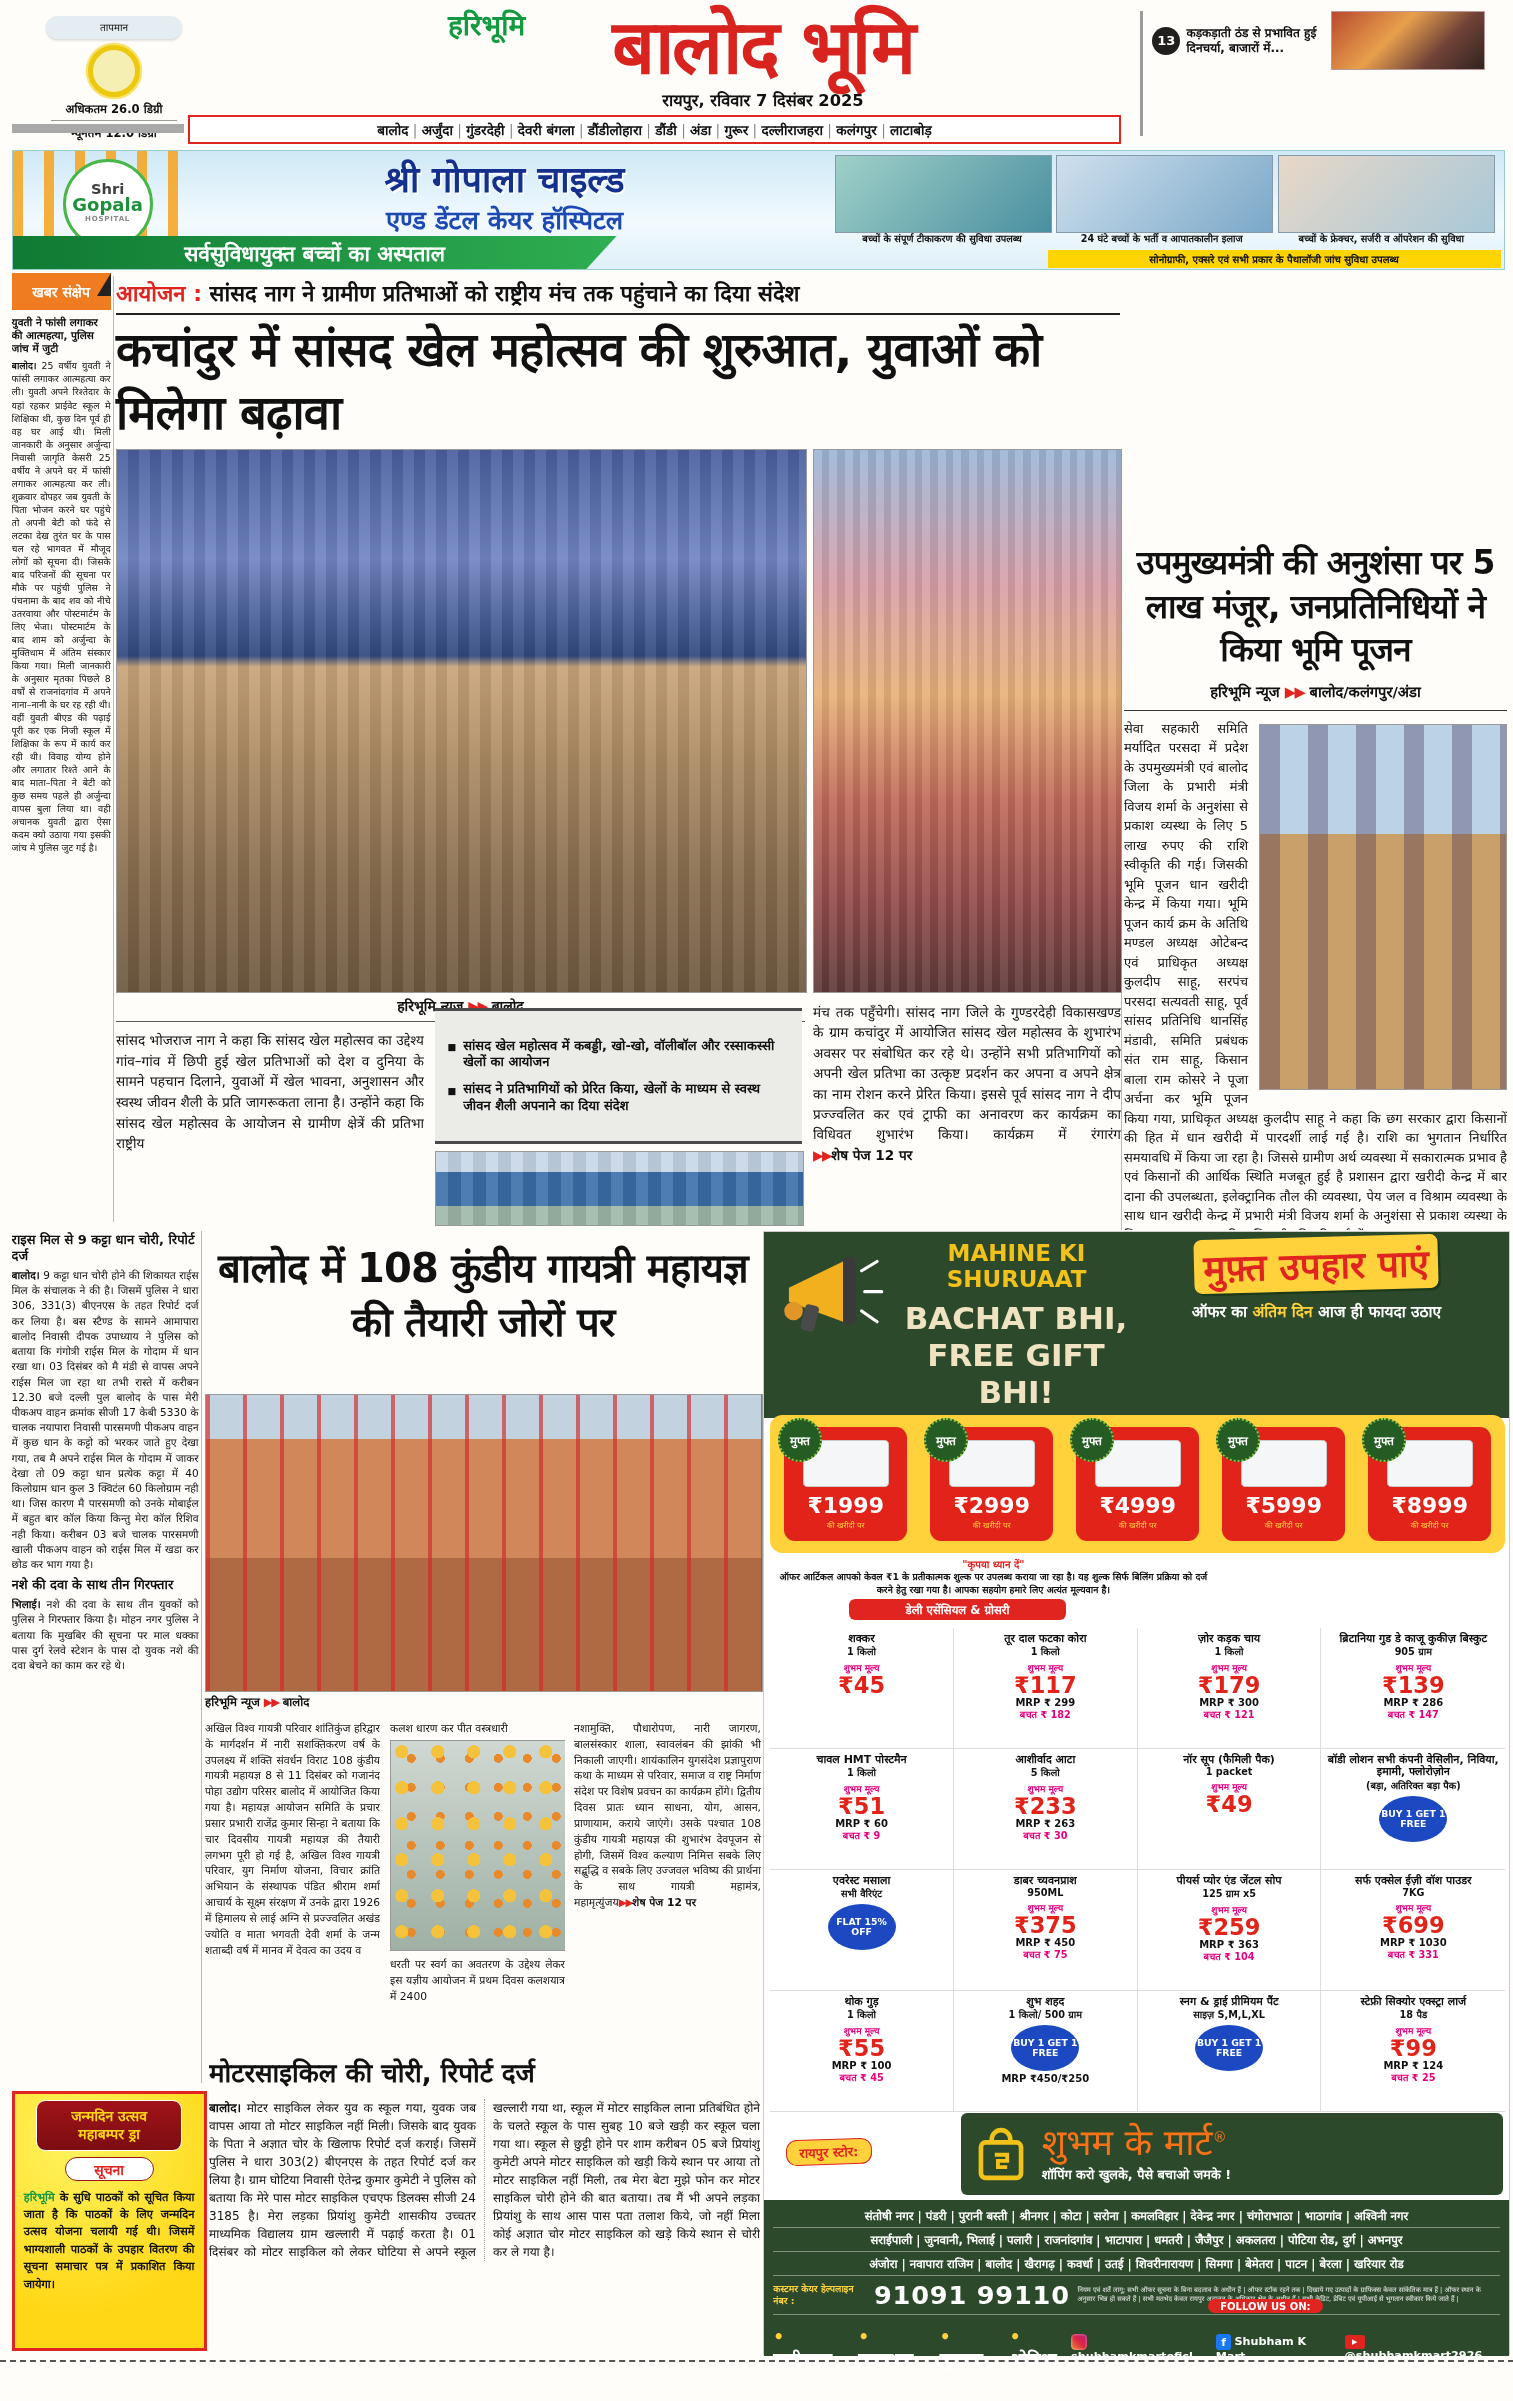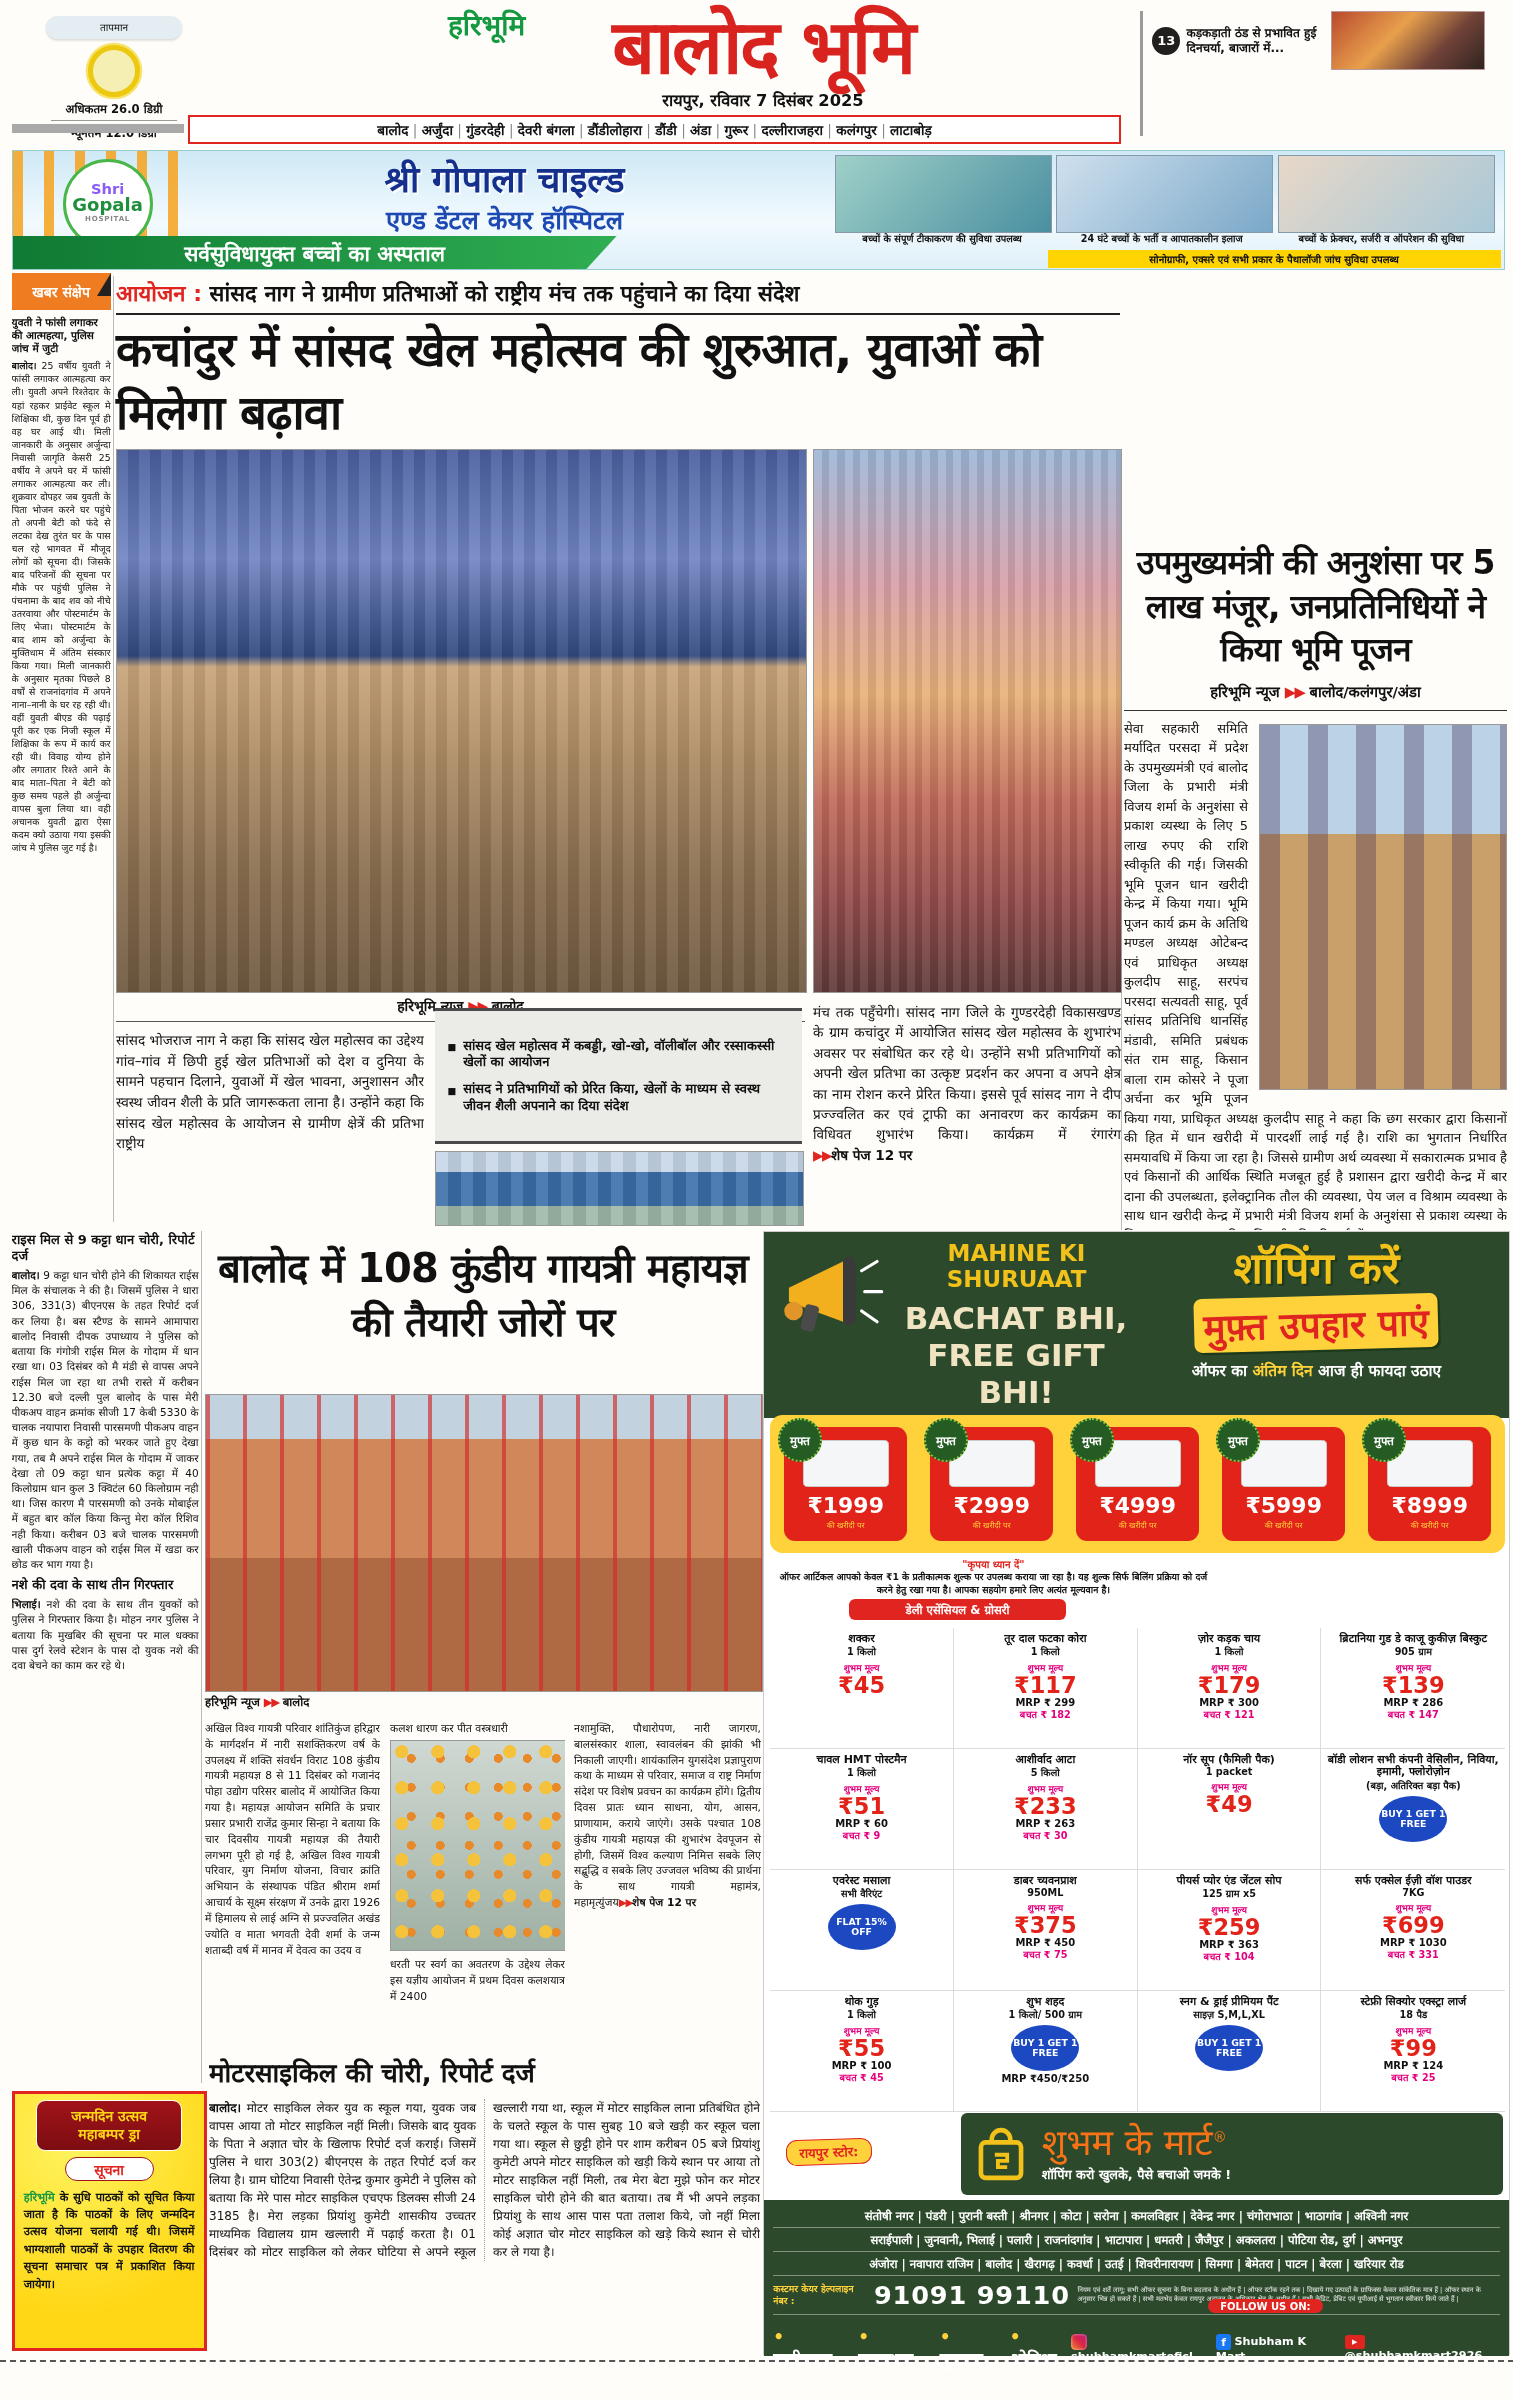--- a/index.html
+++ b/index.html
@@ -24,21 +24,21 @@
   .ttext{width:138px;font-size:12px;font-weight:bold;line-height:1.18}
   .timg{width:152px;height:57px;border:0.8px solid #b99}
   .timg1{background:linear-gradient(135deg,#b84a2e,#e8a04c 40%,#704238 70%,#2f241f)}
   .timg2{background:linear-gradient(135deg,#e06a9a,#f3c0d0 40%,#7fc4e0 70%,#f0e68c)}
   .navbar{left:188px;top:115px;width:933px;height:29px;border:2.3px solid #e02420;background:#fff;display:flex;align-items:center;justify-content:center;font-size:13.6px;font-weight:bold;box-sizing:border-box}
   .navsep span:not(:last-child)::after{content:" | ";color:#888;font-weight:normal}
   
   .hospital{left:11.6px;top:150px;width:1491px;height:118px;border:0.8px solid #9cc;background:linear-gradient(180deg,#cfe9f6,#f2fafe 60%,#dff0f8)}
   .hstripes{position:absolute;left:0;top:0;width:186px;height:100%;background:repeating-linear-gradient(90deg,#f6a21c 0 10px,transparent 10px 31px);opacity:.85}
   .hlogo{position:absolute;left:50px;top:7.7px;width:90px;height:90px;background:#fff;border:3.1px solid #49b649;border-radius:50%;text-align:center;box-sizing:border-box;padding-top:18.6px}
-  .hl1{color:#8b5cf6;font-weight:bold;font-size:14.7px}
+  .hl1{color:#404040;font-weight:bold;font-size:14.7px}
   .hl2{color:#1f8f3c;font-weight:bold;font-size:18px;margin-top:-3.1px}
   .hl3{color:#888;font-size:7px;font-weight:bold;letter-spacing:0.8px}
   .htitle{position:absolute;left:182px;top:3.1px;width:620px;text-align:center}
   .ht1{color:#152f8c;font-size:36px;font-weight:bold;text-shadow:1.5px 1.5px 0 #fff}
   .ht2{color:#1d49b3;font-size:25.6px;font-weight:bold;margin-top:-1.5px}
   .ht3{color:#e02420;font-size:14px;font-weight:bold;margin-top:1.5px}
   .hstrip{position:absolute;left:0;bottom:0;width:604px;height:33px;background:linear-gradient(90deg,#0f7a33,#2fae52);color:#fff;font-size:21px;font-weight:bold;display:flex;align-items:center;justify-content:center;clip-path:polygon(0 0,100% 0,95% 100%,0 100%)}
   .hphotos{position:absolute;left:822px;top:3.9px;display:flex;gap:4.6px}
   .hp{width:215px;height:76px;border:0.8px solid #89a}
   .hp1{background:linear-gradient(135deg,#9fd0c8,#4a8fa0)}
@@ -312,21 +312,20 @@
       </div>
       <div class="m1">
           <div>MAHINE KI</div>
           <div>SHURUAAT</div>
         </div>
       <div class="m2">
           <div>BACHAT BHI,</div>
           <div>FREE GIFT BHI!</div>
         </div>
       <div class="m3">
-        <div class="m3a">शॉपिंग करें</div>
         <div class="m3b">मुफ़्त उपहार पाएं</div>
         <div class="m3c"><span>ऑफर का </span><span class="m3hl">अंतिम दिन</span><span> आज ही फायदा उठाए</span></div>
       </div>
     </div>
     <div class="gifts">
         <div class="gift">
         <div class="gbadge">मुफ्त</div>
         <div class="gimg"></div>
         <div class="gprice">₹1999</div>
         <div class="gsub">की खरीदी पर</div>

